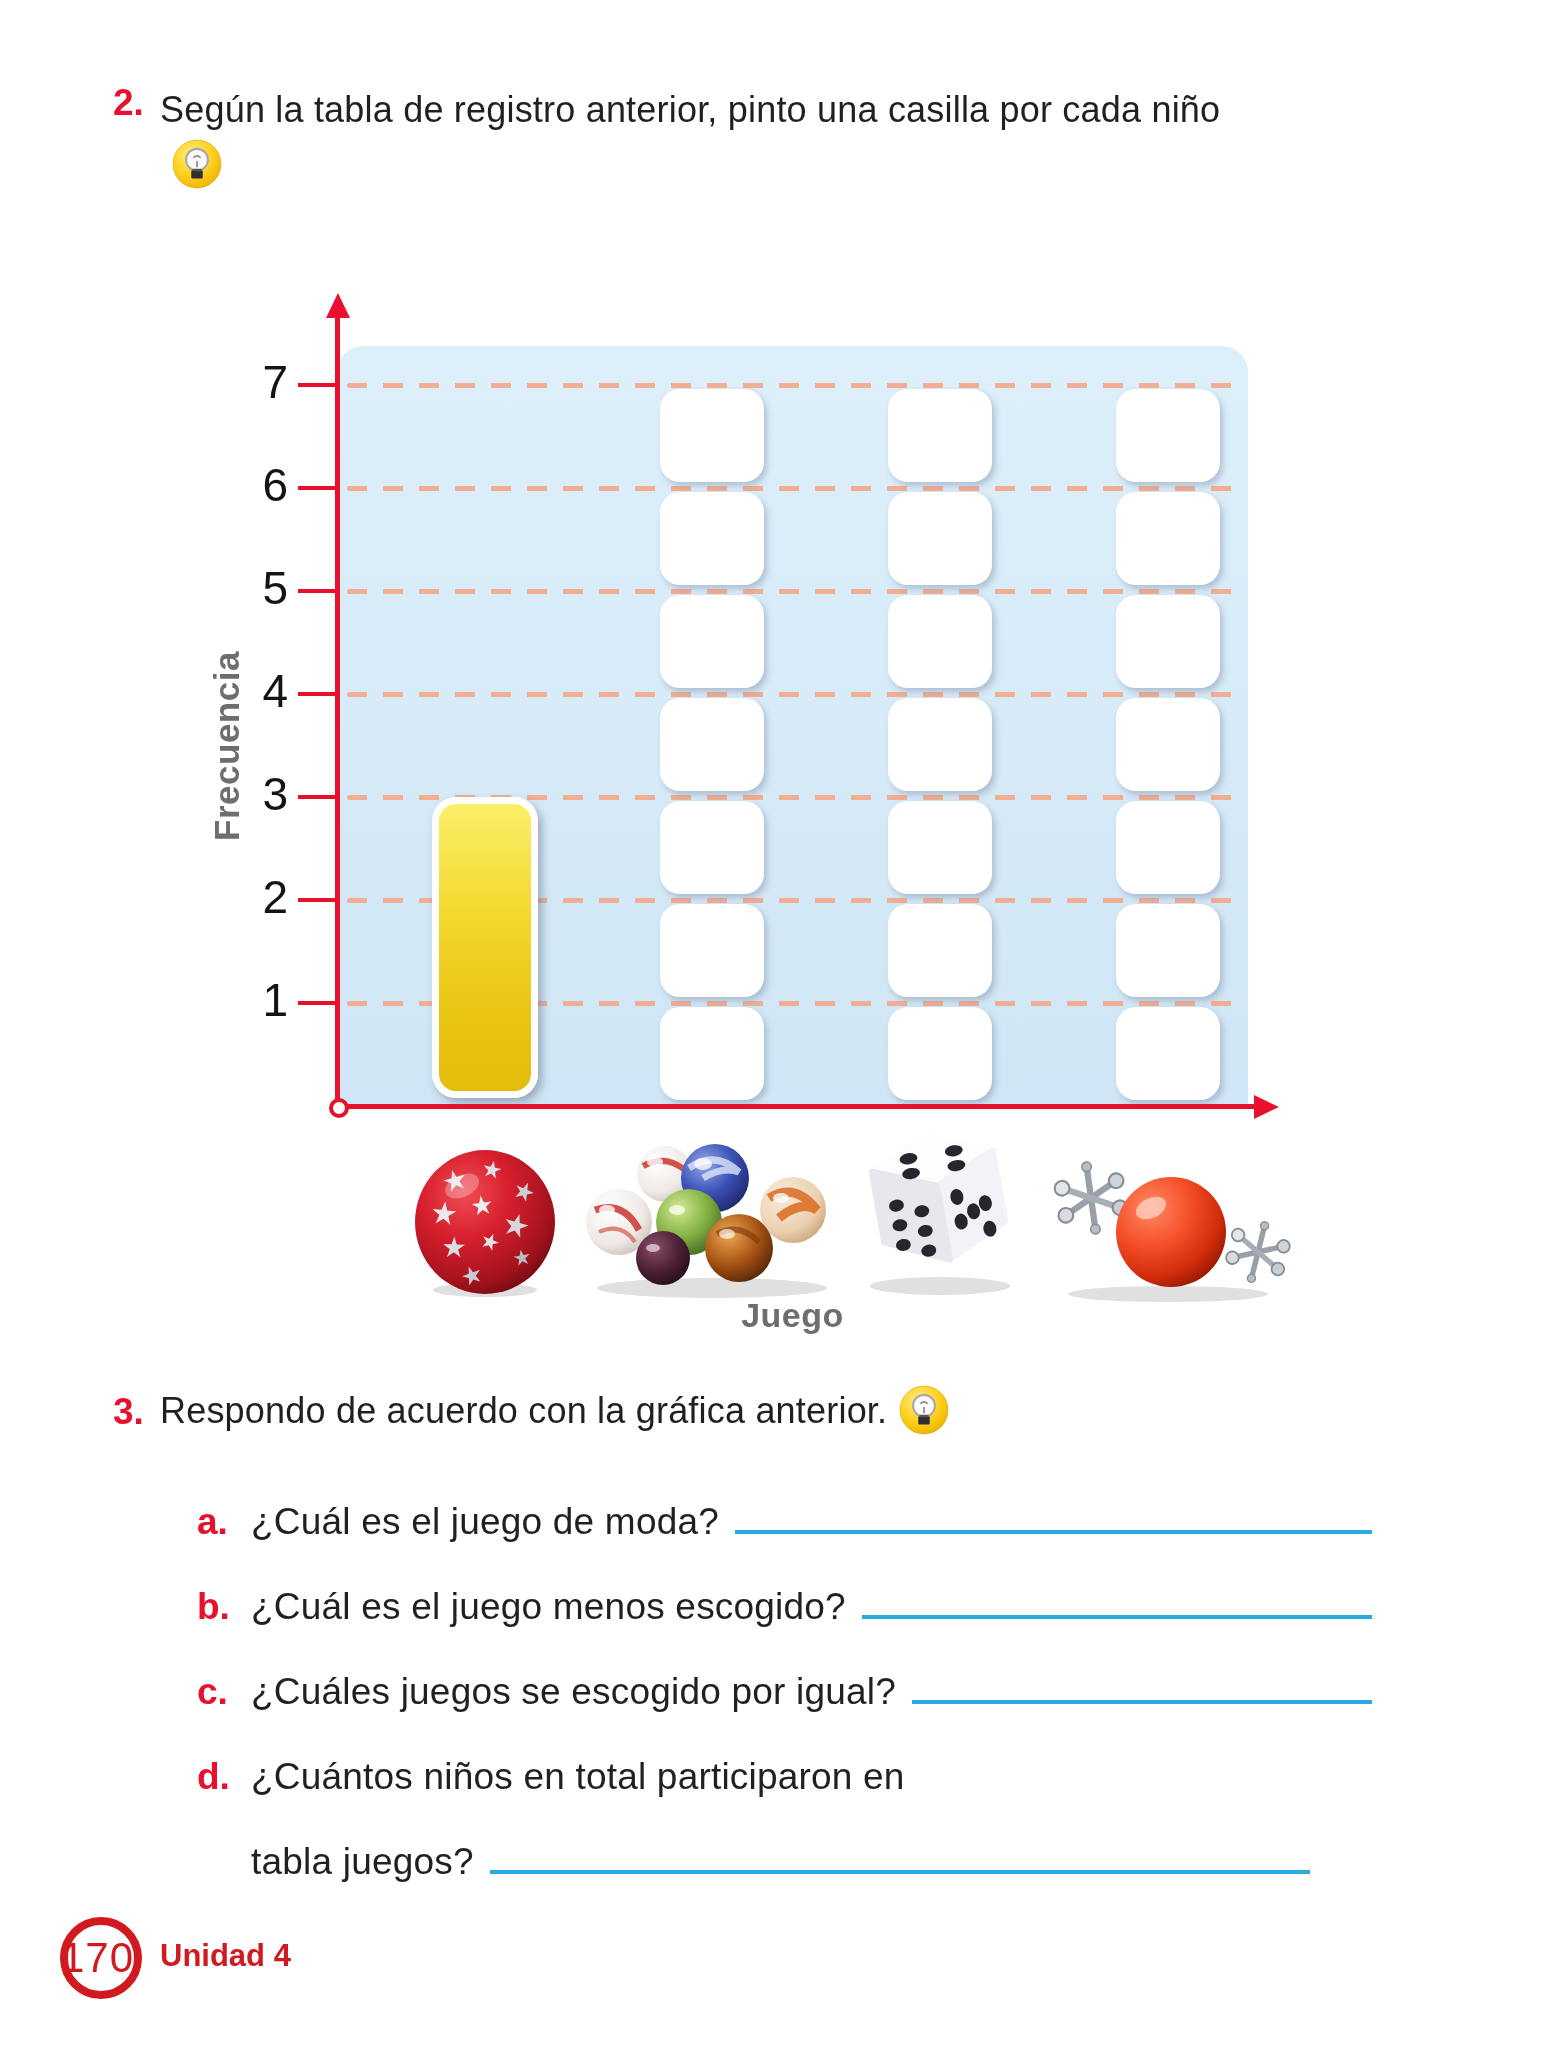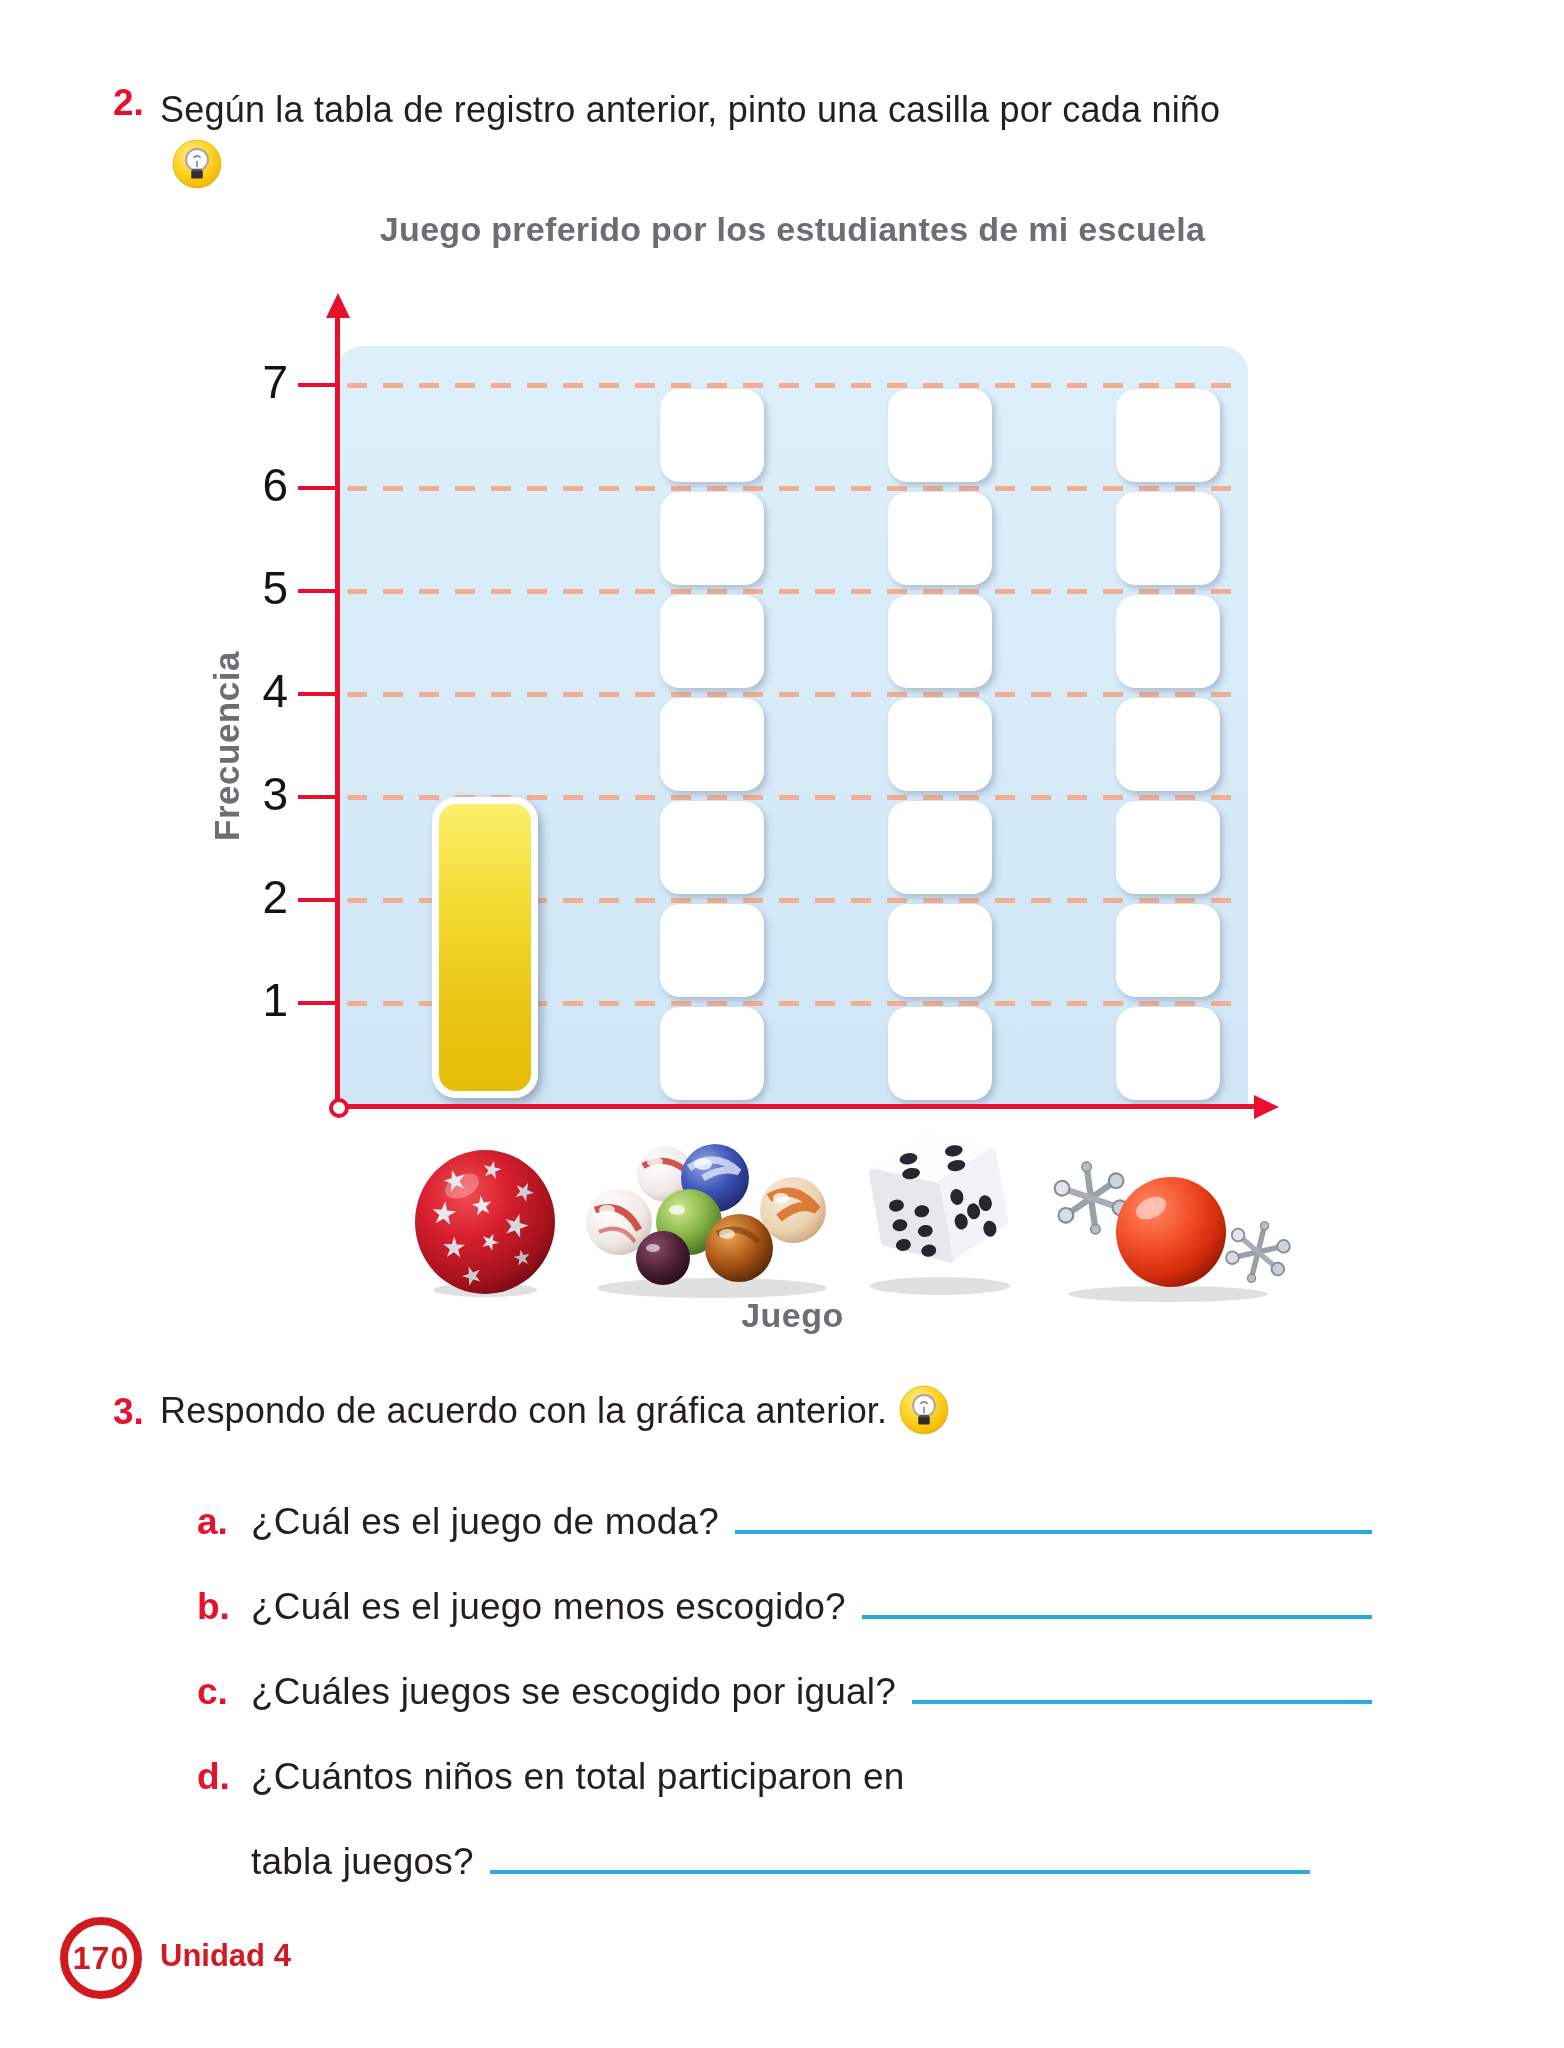--- a/index.html
+++ b/index.html
@@ -45,22 +45,22 @@
   .cat-icon { position:absolute; z-index:2; }
 
   
   .q-row { position:absolute; left:197px; width:1175px; display:flex; align-items:flex-end; }
   .q-label { color:var(--red,#e8112d); font-weight:bold; font-size:37px; width:54px; flex:none; }
   .q-text { font-size:37px; color:var(--text,#231f20); white-space:nowrap; letter-spacing:.2px; }
   .q-line { flex:1; border-bottom:4px solid var(--blue,#29abe2); margin:0 0 9px 16px; min-width:40px; }
 
   
   .footer-circle { position:absolute; left:60px; top:1917px; width:66px; height:66px; border:8px solid var(--footer-red,#d11920);
-    border-radius:50%; display:flex; align-items:center; justify-content:center;
-    color:var(--footer-red,#d11920); font-weight:bold; font-size:32px; letter-spacing:1px; }
+    border-radius:50%; display:flex; align-items:center; justify-content:flex-end;
+    color:var(--footer-red,#d11920); font-weight:normal; font-size:42px; letter-spacing:1px; }
   .footer-unit { position:absolute; left:160px; top:1938px; color:var(--footer-red,#d11920); font-weight:bold; font-size:31px; }
 </style>
 </head>
 <body>
 
 <div id="page">
 
   <div class="item-row" style="left:113px; top:82px;">
     <div class="item-num">2.</div>
     <div class="instr">
@@ -75,21 +75,20 @@
             </defs>
         <circle cx="24" cy="24" r="23" fill="url(#lbg1)" stroke="#d9a400" stroke-width="0.6"></circle>
         <circle cx="24" cy="20" r="10.5" fill="#fafafa" stroke="#a9a9ad" stroke-width="2"></circle>
         <path d="M20.5,18 Q24,14.5 27.5,18 M24,21 L24,27" stroke="#8c8c90" stroke-width="1.6" fill="none"></path>
         <rect x="18.5" y="30" width="11" height="8" rx="1.2" fill="#2e2e30"></rect>
         <rect x="19.5" y="28.6" width="9" height="2.4" rx="1" fill="#55555a"></rect>
       </svg></span>
     </div>
   </div>
 
-  <div class="chart-title">Juego preferido por los estudiantes de mi escuela</div>
   <div class="plot-bg"></div>
   <div id="chart-layer">
       <div class="gridline" style="left: 347px; top: 1001px; width: 892px;"></div>
       <div class="tick-mark" style="top: 1001px;"></div>
       <div class="tick-label" style="top: 973px;">1</div>
       <div class="gridline" style="left: 347px; top: 898px; width: 892px;"></div>
       <div class="tick-mark" style="top: 898px;"></div>
       <div class="tick-label" style="top: 870px;">2</div>
       <div class="gridline" style="left: 347px; top: 795px; width: 892px;"></div>
       <div class="tick-mark" style="top: 795px;"></div>

